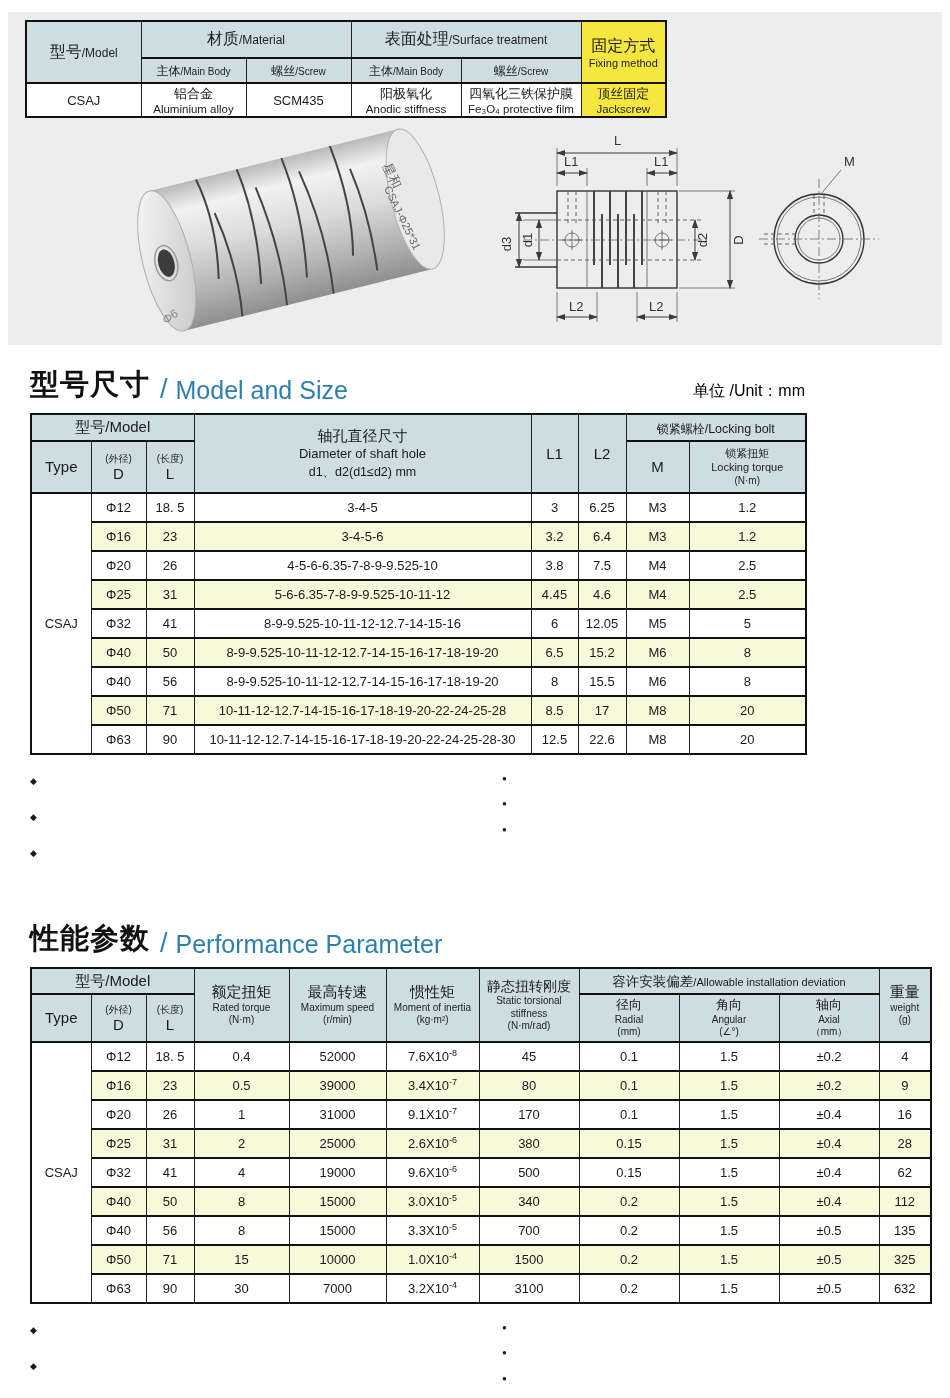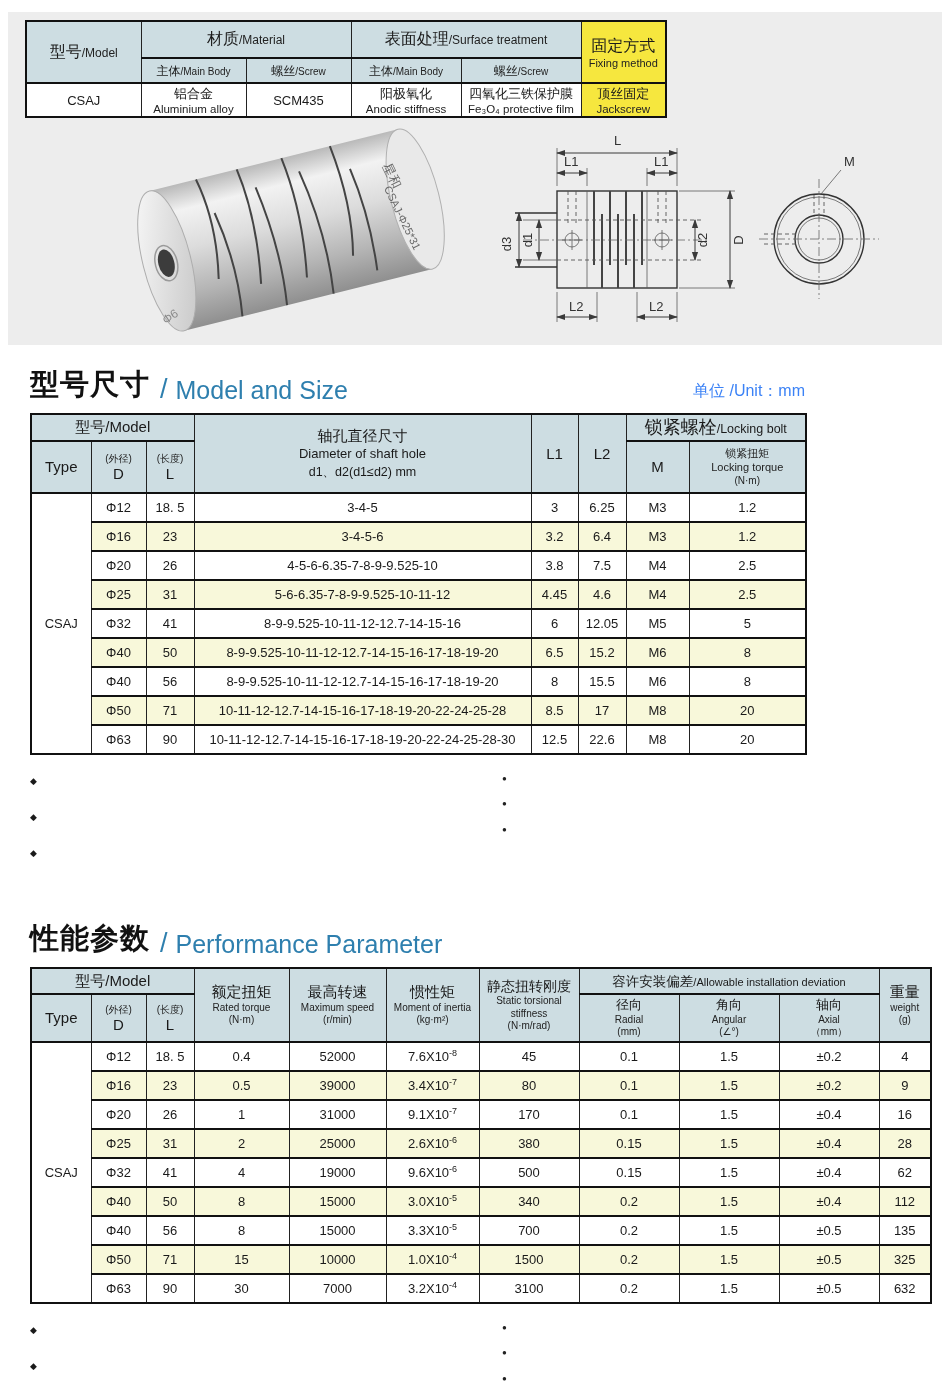--- a/index.html
+++ b/index.html
@@ -23,21 +23,21 @@
   .en-mid{font-size:12px;color:#222;}
   .cn-sub{font-size:12px;}
   .en-sub{font-size:10px;color:#222;}
   .cn-data{font-size:13px;}
   .en-data{font-size:11.5px;color:#222;}
   
   .section-head{display:flex;align-items:flex-end;margin:20px 0 8px 30px;}
   .sec-cn{font-size:29px;font-weight:bold;letter-spacing:1px;color:#111;}
   .sec-slash{font-size:27px;color:#2e7fae;margin:0 8px 0 10px;}
   .sec-en{font-size:25px;color:#2e7fae;}
-  .unit-note{margin-left:auto;font-size:16px;color:#3b82f6;padding-bottom:3px;}
+  .unit-note{margin-left:auto;font-size:16px;color:#000000;padding-bottom:3px;}
   
   table.big{border-collapse:collapse;background:#fff;margin-left:30px;table-layout:fixed;border:2px solid #111;}
   table.big th,table.big td{
     border:1px solid #222;border-top:2px solid #111;border-bottom:2px solid #111;
     text-align:center;vertical-align:middle;padding:1px 2px;font-weight:normal;
   }
   table.big th{background:#cddde2;}
   table.big td{font-size:13px;height:25px;}
   .size-t td{height:25px;}
   .perf-t td{height:26px;}
@@ -269,21 +269,21 @@
   <thead>
     <tr style="height:27px">
       <th colspan="3"><span class="h-main">型号/Model</span></th>
       <th rowspan="2">
         <div class="h-main">轴孔直径尺寸</div>
         <div class="h-en" style="font-size:13px;">Diameter of shaft hole</div>
         <div class="h-en" style="font-size:12.5px;margin-top:4px;">d1、d2(d1≤d2) mm</div>
       </th>
       <th rowspan="2"><span class="h-letter">L1</span></th>
       <th rowspan="2"><span class="h-letter">L2</span></th>
-      <th colspan="2"><span class="h-main" style="font-size:18px">锁紧螺栓</span><span class="h-en" style="font-size:12.5px">/Locking bolt</span></th>
+      <th colspan="2"><span class="h-main" style="font-size:12px">锁紧螺栓</span><span class="h-en" style="font-size:12.5px">/Locking bolt</span></th>
     </tr>
     <tr style="height:52px">
       <th><span class="h-main">Type</span></th>
       <th>
           <div class="h-tiny">(外径)</div>
           <div class="h-letter">D</div>
         </th>
       <th>
           <div class="h-tiny">(长度)</div>
           <div class="h-letter">L</div>

